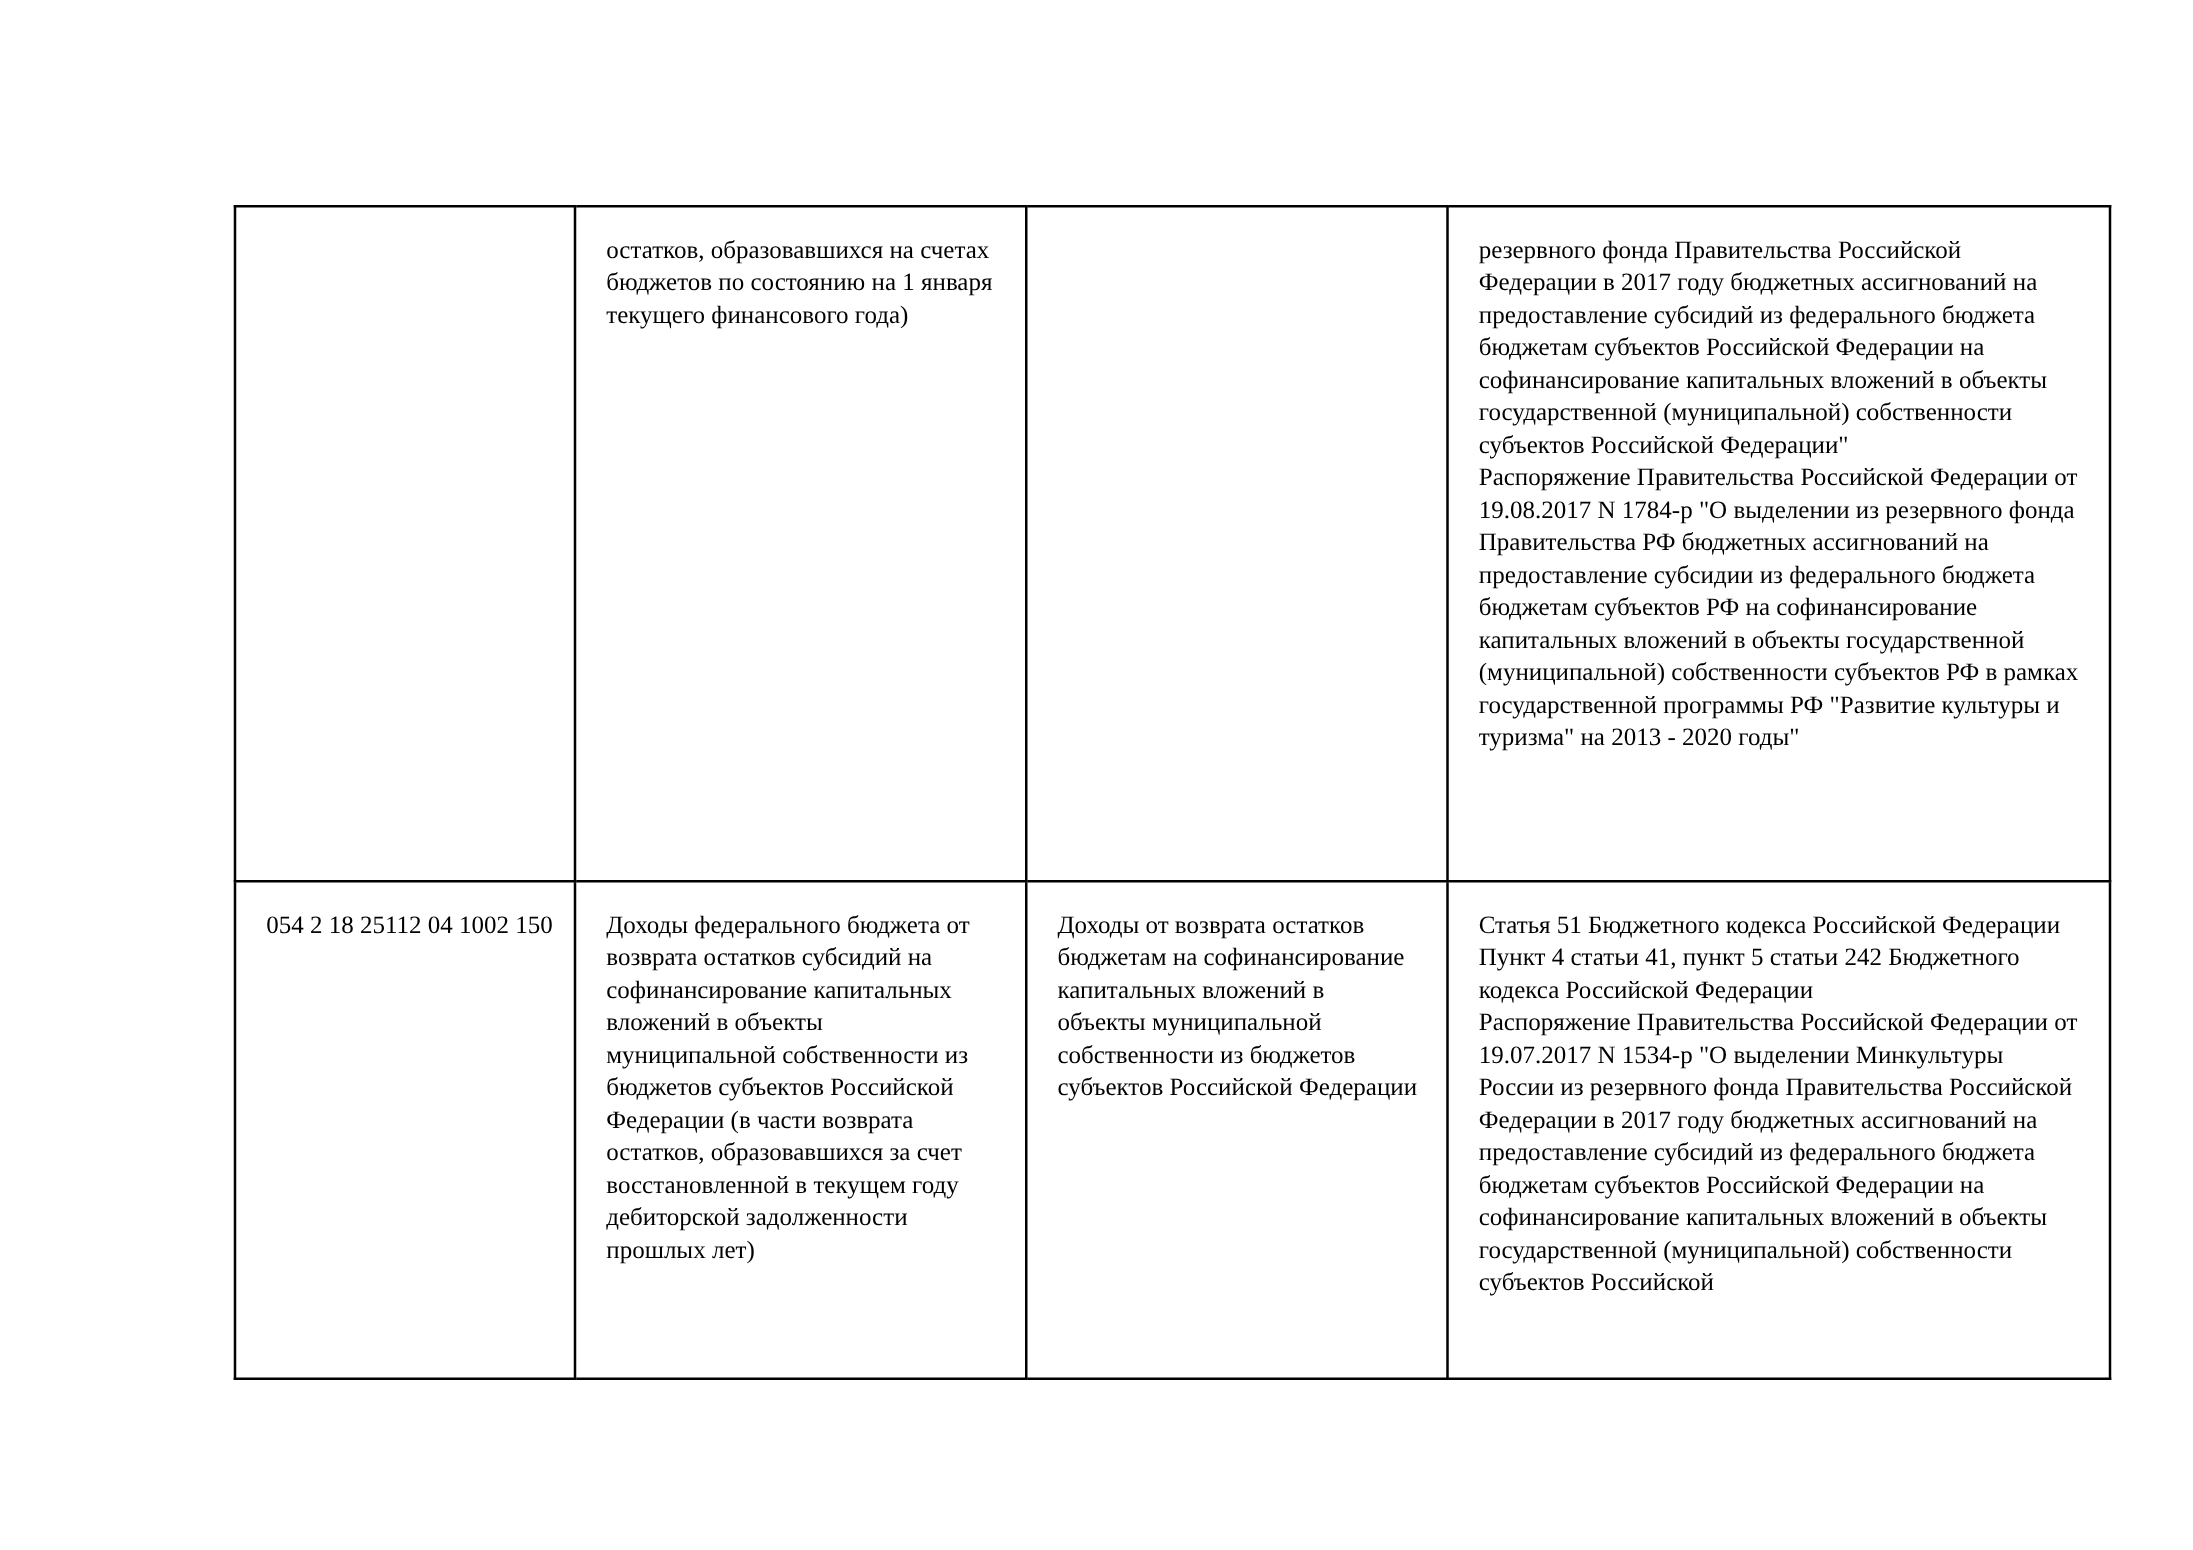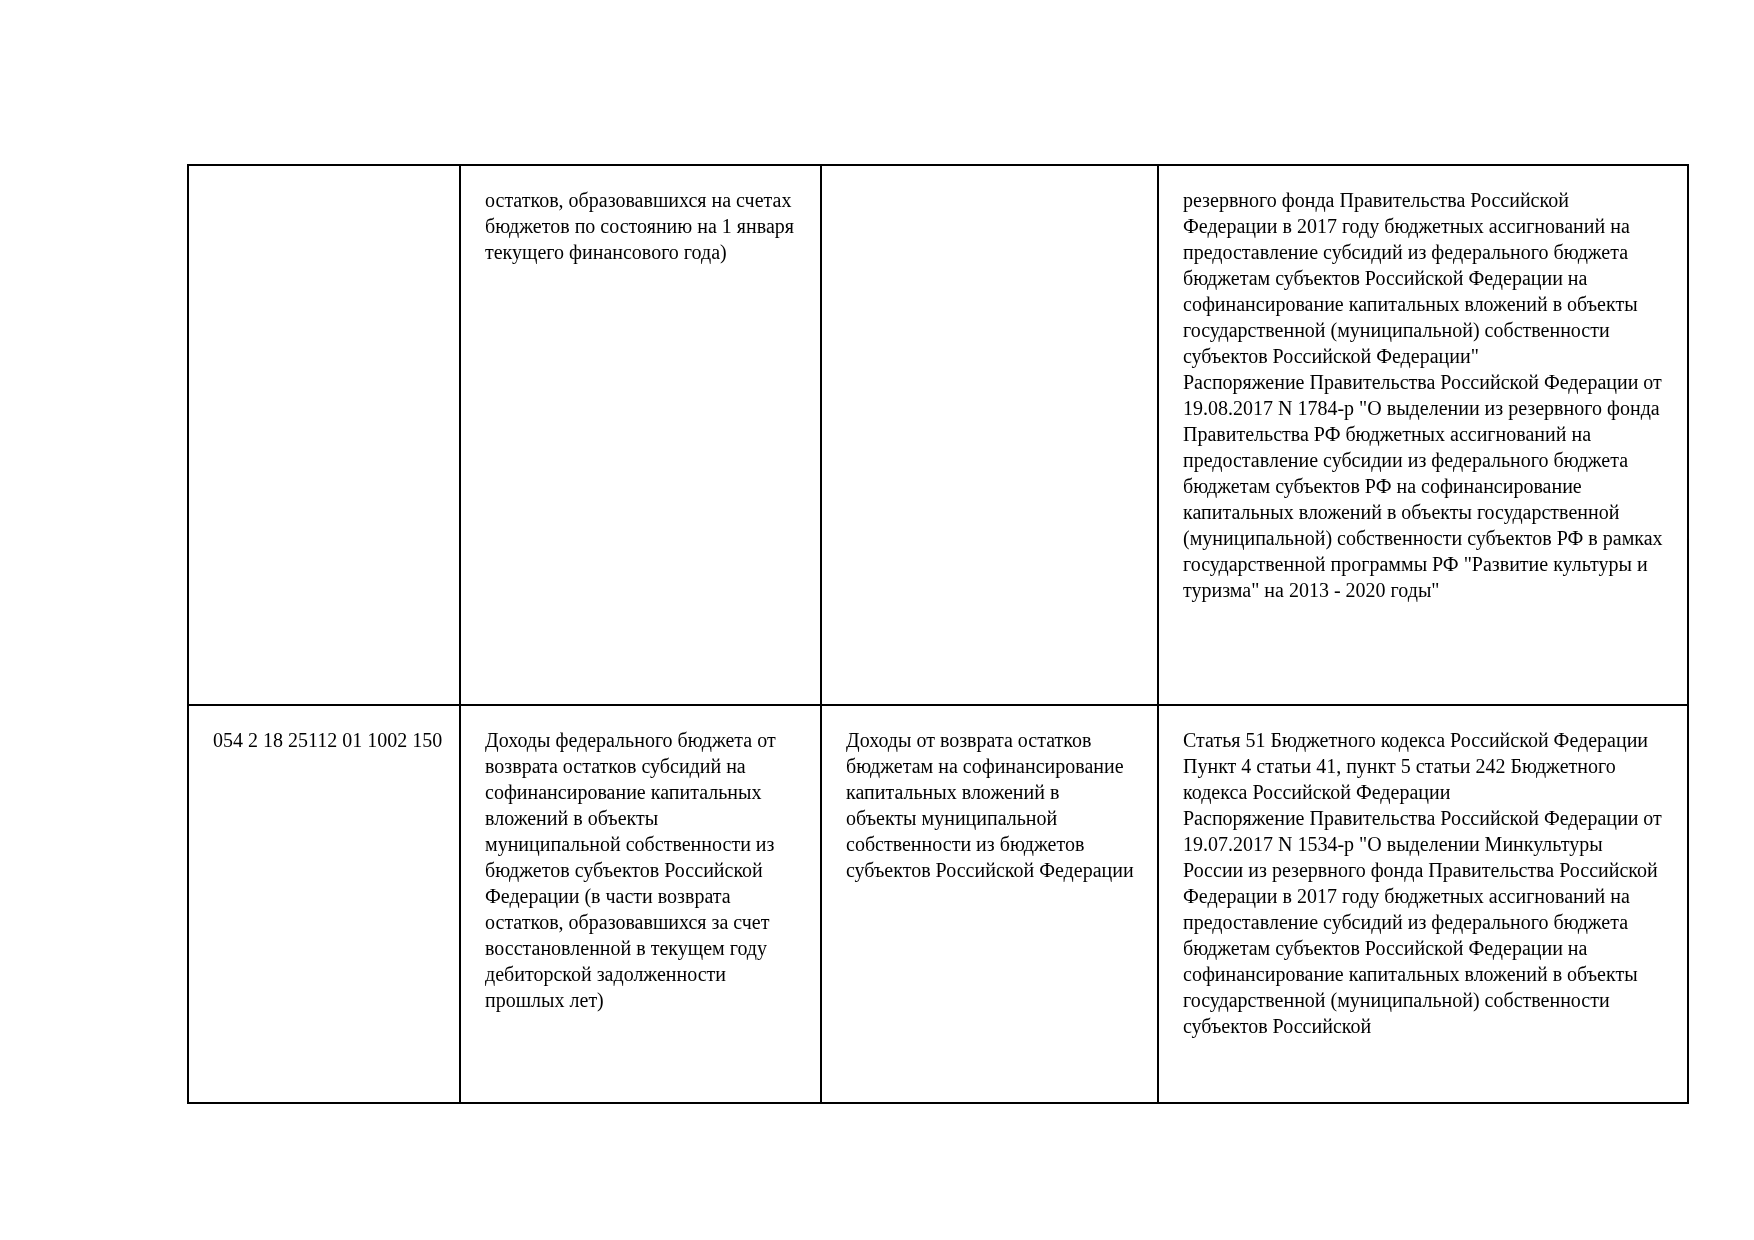--- a/index.html
+++ b/index.html
@@ -67,21 +67,21 @@
         <td>
           <div class="cell"></div>
         </td>
         <td>
           <div class="cell">резервного фонда Правительства Российской Федерации в 2017 году бюджетных ассигнований на предоставление субсидий из федерального бюджета бюджетам субъектов Российской Федерации на софинансирование капитальных вложений в объекты государственной (муниципальной) собственности субъектов Российской Федерации"
 Распоряжение Правительства Российской Федерации от 19.08.2017 N 1784-р "О выделении из резервного фонда Правительства РФ бюджетных ассигнований на предоставление субсидии из федерального бюджета бюджетам субъектов РФ на софинансирование капитальных вложений в объекты государственной (муниципальной) собственности субъектов РФ в рамках государственной программы РФ "Развитие культуры и туризма" на 2013 - 2020 годы"</div>
         </td>
       </tr>
       <tr class="row-2">
         <td>
-          <div class="cell code-cell">054 2 18 25112 01 1002 150</div>
+          <div class="cell code-cell">054 2 18 25112 04 1002 150</div>
         </td>
         <td>
           <div class="cell">Доходы федерального бюджета от возврата остатков субсидий на софинансирование капитальных вложений в объекты муниципальной собственности из бюджетов субъектов Российской Федерации (в части возврата остатков, образовавшихся за счет восстановленной в текущем году дебиторской задолженности прошлых лет)</div>
         </td>
         <td>
           <div class="cell">Доходы от возврата остатков бюджетам на софинансирование капитальных вложений в объекты муниципальной собственности из бюджетов субъектов Российской Федерации</div>
         </td>
         <td>
           <div class="cell">Статья 51 Бюджетного кодекса Российской Федерации
 Пункт 4 статьи 41, пункт 5 статьи 242 Бюджетного кодекса Российской Федерации

